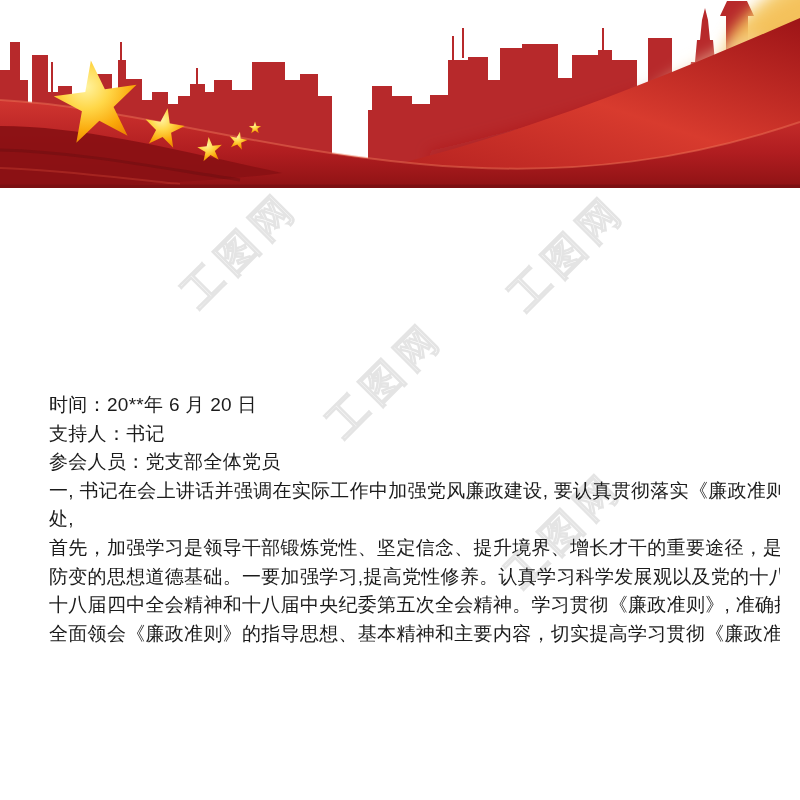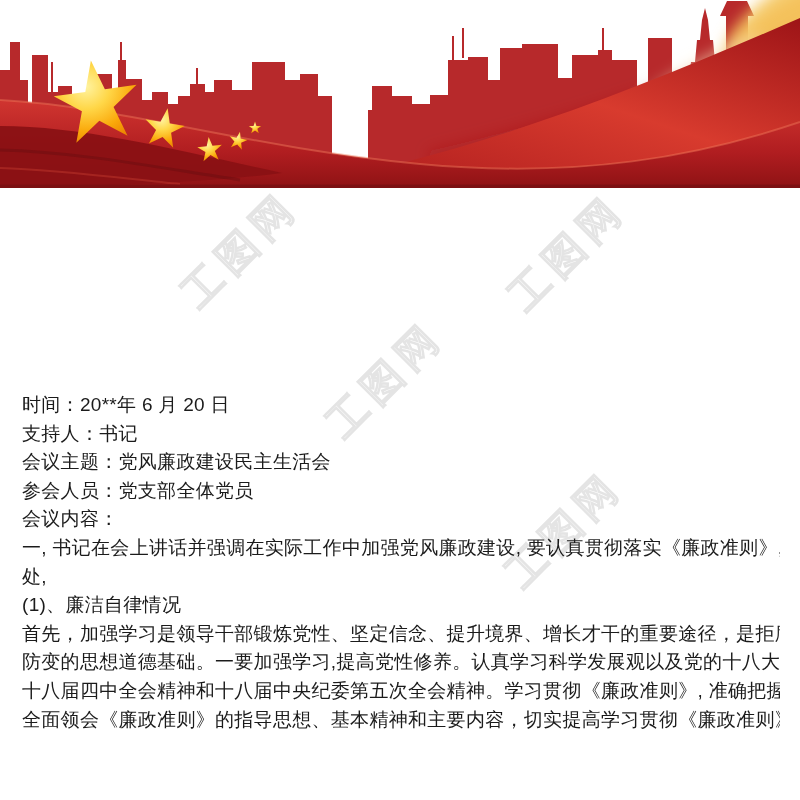--- a/index.html
+++ b/index.html
@@ -20,21 +20,21 @@
     user-select:none;pointer-events:none;
   }
   @supports not (-webkit-text-stroke: 1px red){
     .watermark{color:#ededed;}
   }
   .doc{
     position:absolute;top:391px;left:22px;right:20px;
     color:#1b1b1b;font-size:19px;line-height:28.6px;
     letter-spacing:0.3px;
   }
-  .doc .line{white-space:nowrap;overflow:hidden;}
+  .doc .line{white-space:nowrap;overflow:hidden;margin-left:27px;}
 </style>
 </head>
 <body>
 
 <div class="banner">
   <svg width="800" height="188" viewBox="0 0 800 188" xmlns="http://www.w3.org/2000/svg">
     <defs>
       <radialGradient id="gold" cx="40%" cy="32%" r="80%">
         <stop offset="0%" stop-color="#fff3a0"></stop>
         <stop offset="35%" stop-color="#ffd748"></stop>
@@ -108,23 +108,20 @@
 </div>
 
 <div class="watermark" style="left:168px;top:222px;">工图网</div>
 <div class="watermark" style="left:495px;top:225px;">工图网</div>
 <div class="watermark" style="left:313px;top:352px;">工图网</div>
 <div class="watermark" style="left:492px;top:502px;">工图网</div>
 
 <div class="doc">
   <div class="line">时间：20**年 6 月 20 日</div>
   <div class="line">支持人：书记</div>
-  <div class="line">会议主题：党风廉政建设民主生活会</div>
   <div class="line">参会人员：党支部全体党员</div>
-  <div class="line">会议内容：</div>
   <div class="line">一, 书记在会上讲话并强调在实际工作中加强党风廉政建设, 要认真贯彻落实《廉政准则》,</div>
   <div class="line">处,</div>
-  <div class="line">(1)、廉洁自律情况</div>
   <div class="line">首先，加强学习是领导干部锻炼党性、坚定信念、提升境界、增长才干的重要途径，是拒腐</div>
   <div class="line">防变的思想道德基础。一要加强学习,提高党性修养。认真学习科学发展观以及党的十八大、</div>
   <div class="line">十八届四中全会精神和十八届中央纪委第五次全会精神。学习贯彻《廉政准则》, 准确把握、</div>
   <div class="line">全面领会《廉政准则》的指导思想、基本精神和主要内容，切实提高学习贯彻《廉政准则》</div>
 </div>
 
 </body></html>

